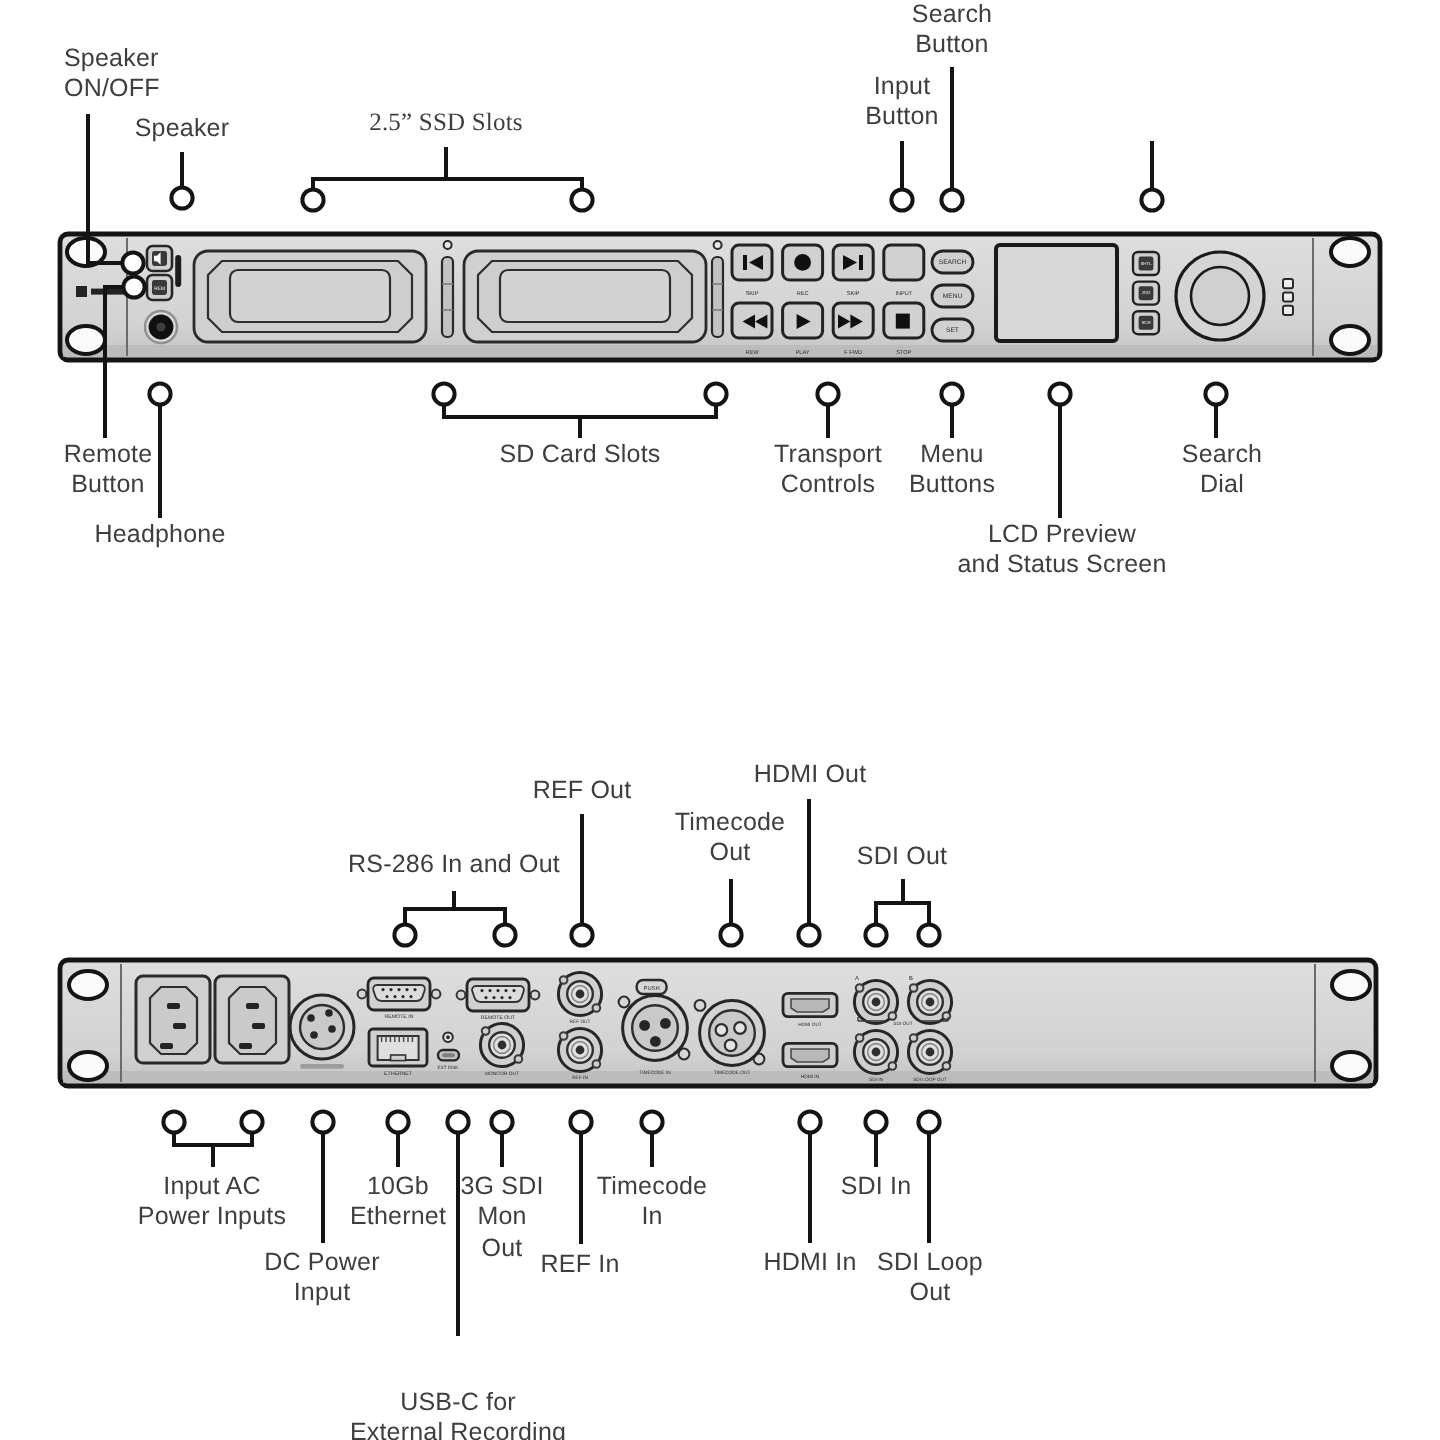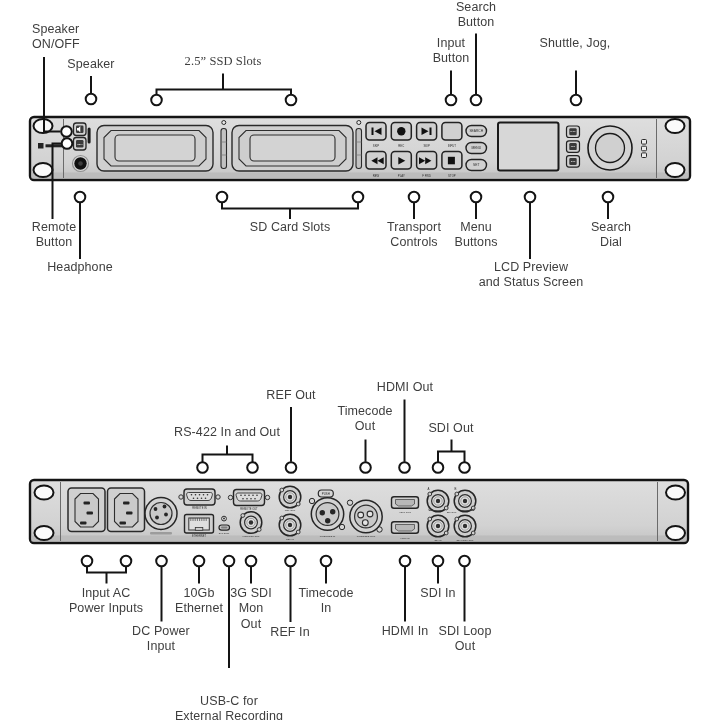--- a/index.html
+++ b/index.html
@@ -383,21 +383,20 @@
 </div>
 <div class="callout" style="left:436px;top:0px;width:80px;">
   <div>Search</div>
   <div>Button</div>
 </div>
 <div class="callout" style="left:411px;top:36px;width:80px;">
   <div>Input</div>
   <div>Button</div>
 </div>
 <div class="callout" style="left:505px;top:36px;width:140px;">
-  <div>Shuttle, Jog,</div>
 </div>
 <div class="callout" style="left:14px;top:220px;width:80px;">
   <div>Remote</div>
   <div>Button</div>
 </div>
 <div class="callout" style="left:30px;top:260px;width:100px;">
   <div>Headphone</div>
 </div>
 <div class="callout" style="left:220px;top:220px;width:140px;">
   <div>SD Card Slots</div>
@@ -413,21 +412,21 @@
 <div class="callout" style="left:461px;top:260px;width:140px;">
   <div>LCD Preview</div>
   <div>and Status Screen</div>
 </div>
 <div class="callout" style="left:571px;top:220px;width:80px;">
   <div>Search</div>
   <div>Dial</div>
 </div>
 
 <div class="callout" style="left:157px;top:425px;width:140px;">
-  <div>RS-422 In and Out</div>
+  <div>RS-286 In and Out</div>
 </div>
 <div class="callout" style="left:251px;top:388px;width:80px;">
   <div>REF Out</div>
 </div>
 <div class="callout" style="left:325px;top:404px;width:80px;">
   <div>Timecode</div>
   <div>Out</div>
 </div>
 <div class="callout" style="left:364px;top:380px;width:82px;">
   <div>HDMI Out</div>

